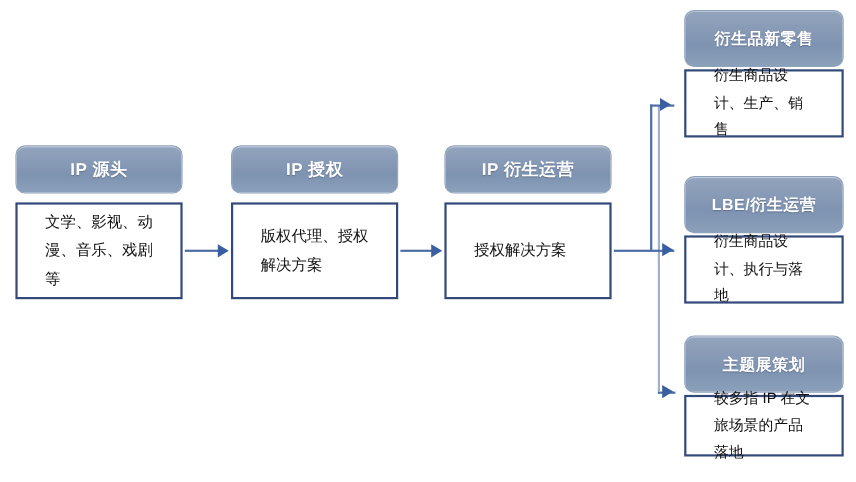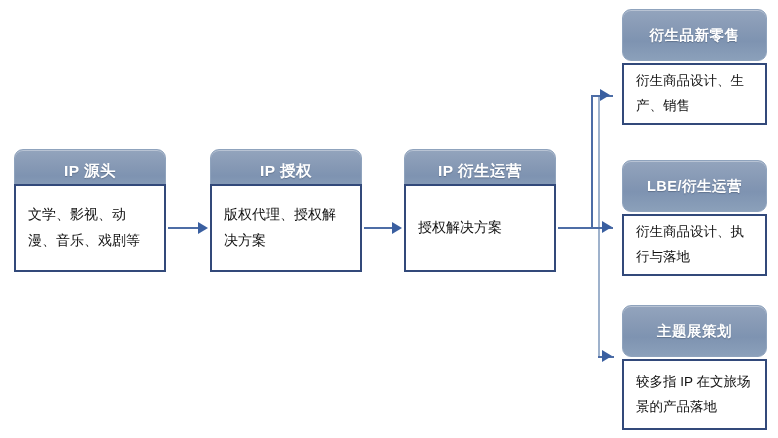--- a/index.html
+++ b/index.html
@@ -33,33 +33,33 @@
     position:absolute;left:0;
     box-sizing:border-box;
     background:#ffffff;
     border:2px solid #32497a;
     display:flex;align-items:center;
     color:#111111;
   }
   .body-box .txt{
     display:block;
     width:100%;
-    padding:0 12px;
+    padding:0 25px;
     line-height:1.85;
     box-sizing:border-box;
   }
 
   
-  .main .pill{width:152px;height:44px;font-size:15.5px;margin-top:17px;}
+  .main .pill{width:152px;height:44px;font-size:15.5px;}
   .main .body-box{top:52px;width:152px;height:88px;font-size:14px;}
 
   
   .side .pill{width:145px;height:52px;font-size:14.5px;}
   .side .body-box{top:54px;width:145px;height:62px;font-size:13.5px;}
-  .side.tall .body-box{height:71px;}
+  .side.tall .body-box{height:56px;}
 
   
   .conn{position:absolute;background:#4d6da6;}
   .hline{height:1.6px;}
   .vline{width:1.6px;}
   .vline.ghost{background:#9fb2cc;width:1.6px;}
 
   .arrow{
     position:absolute;
     width:0;height:0;

